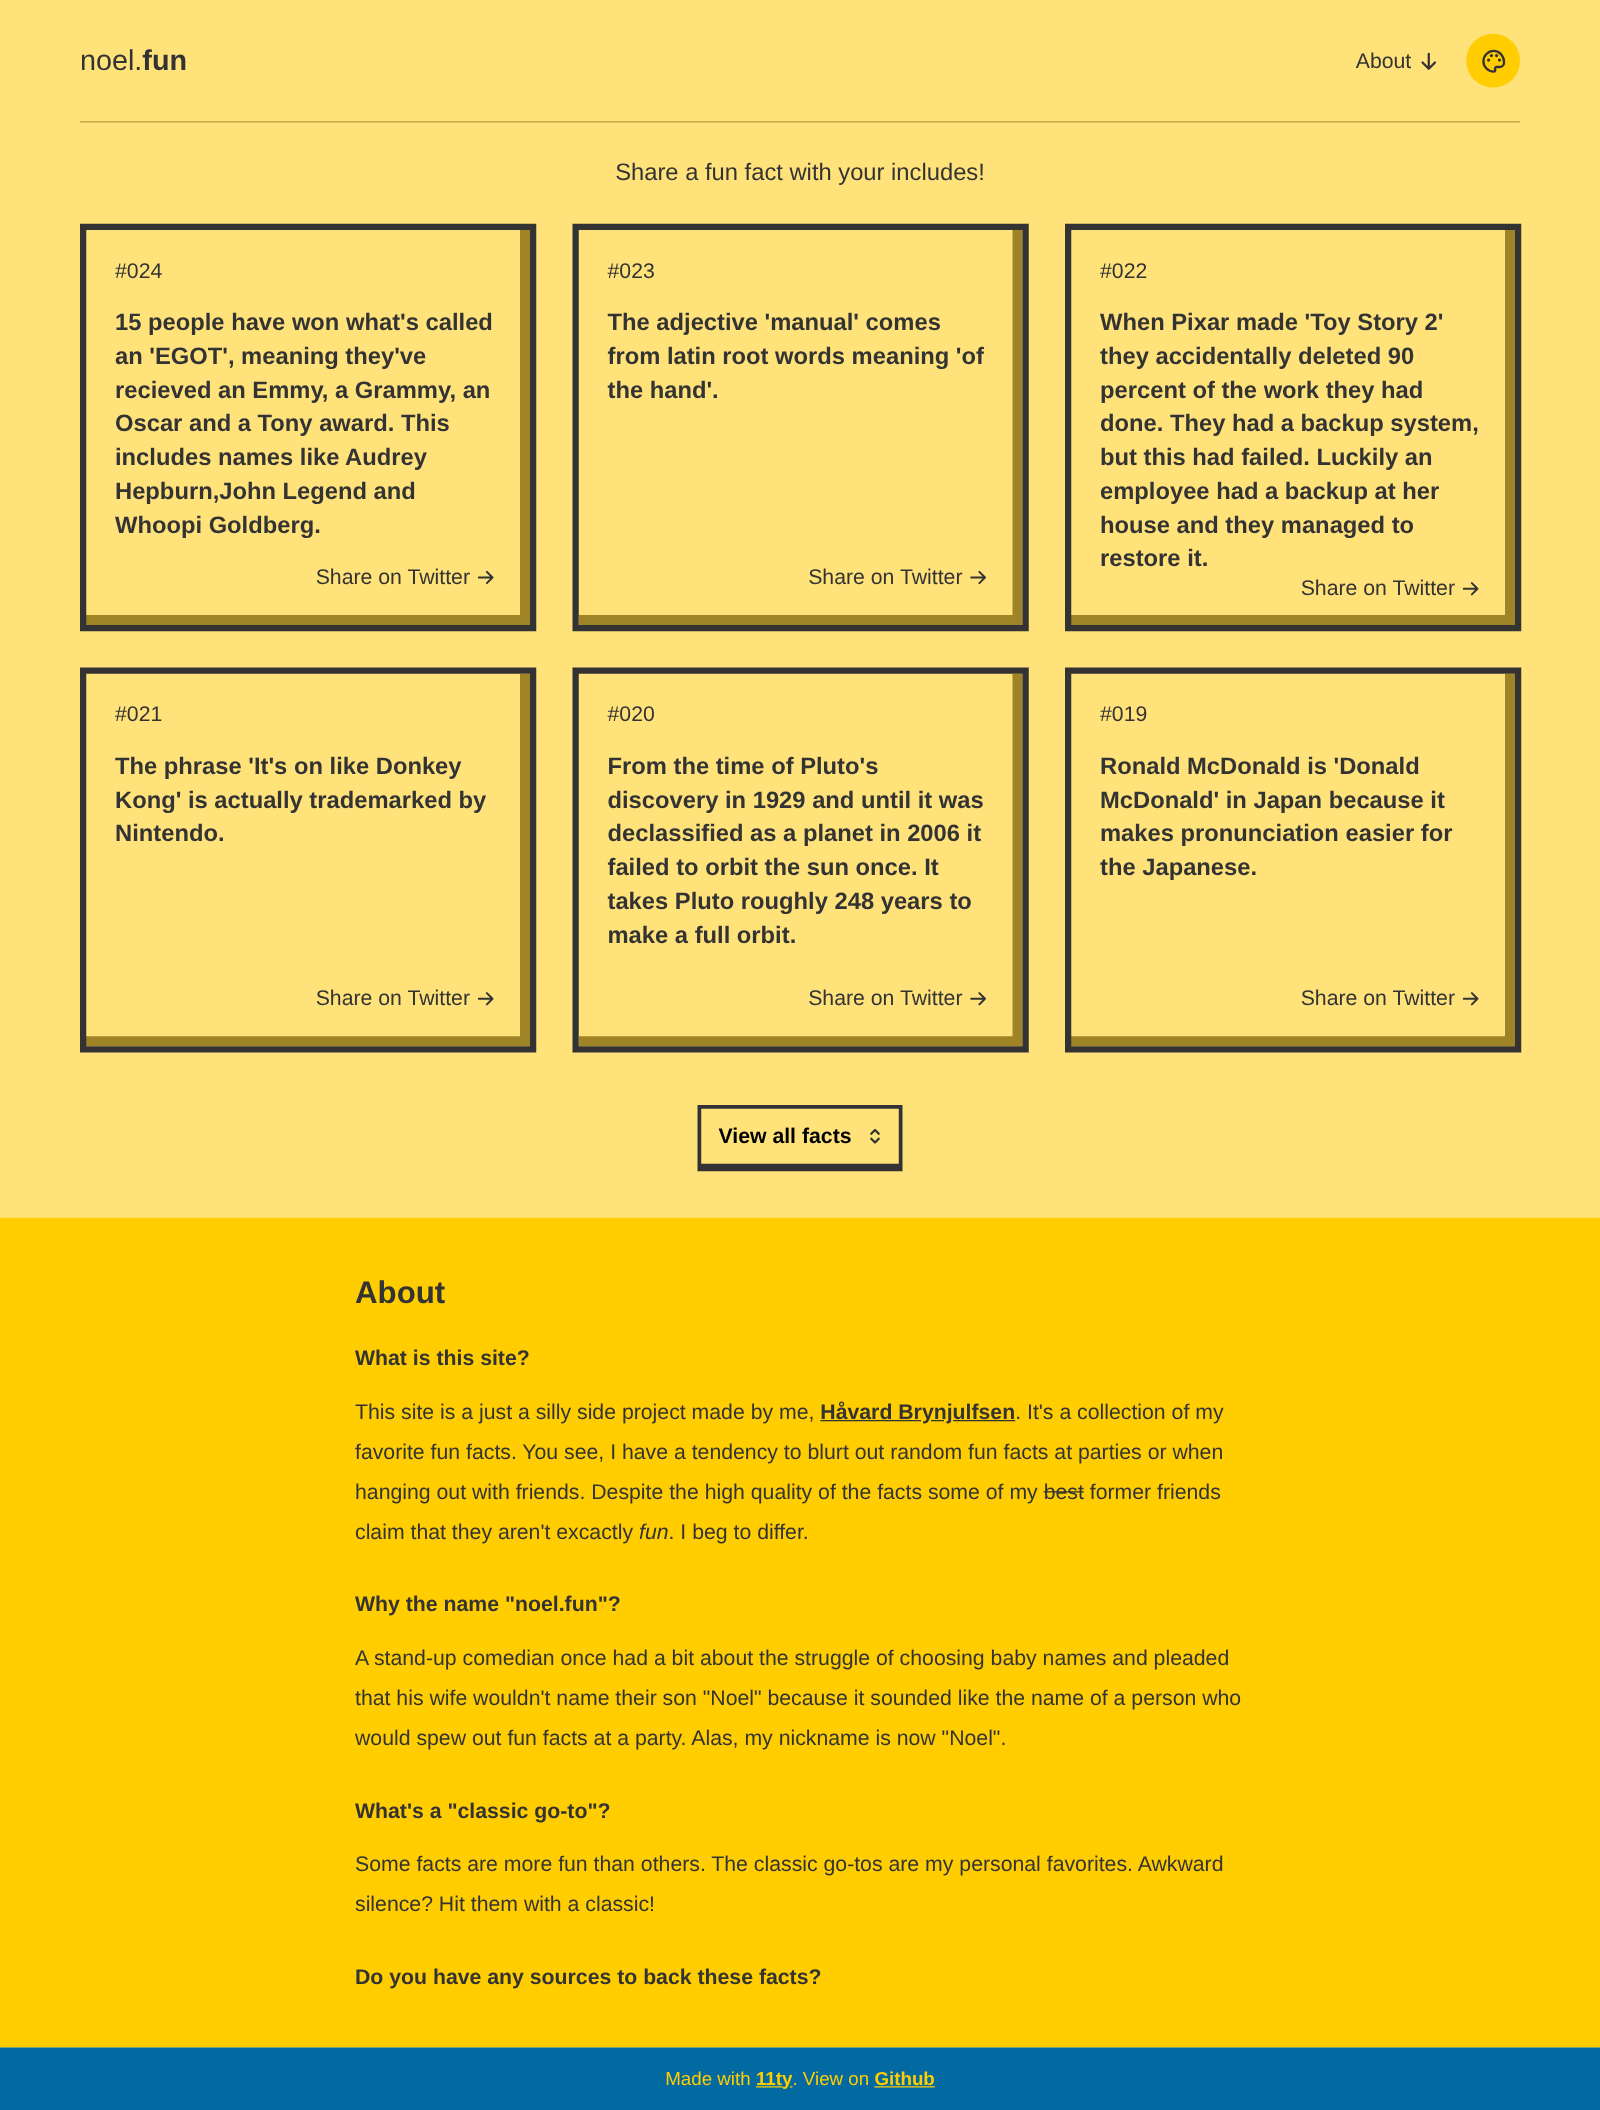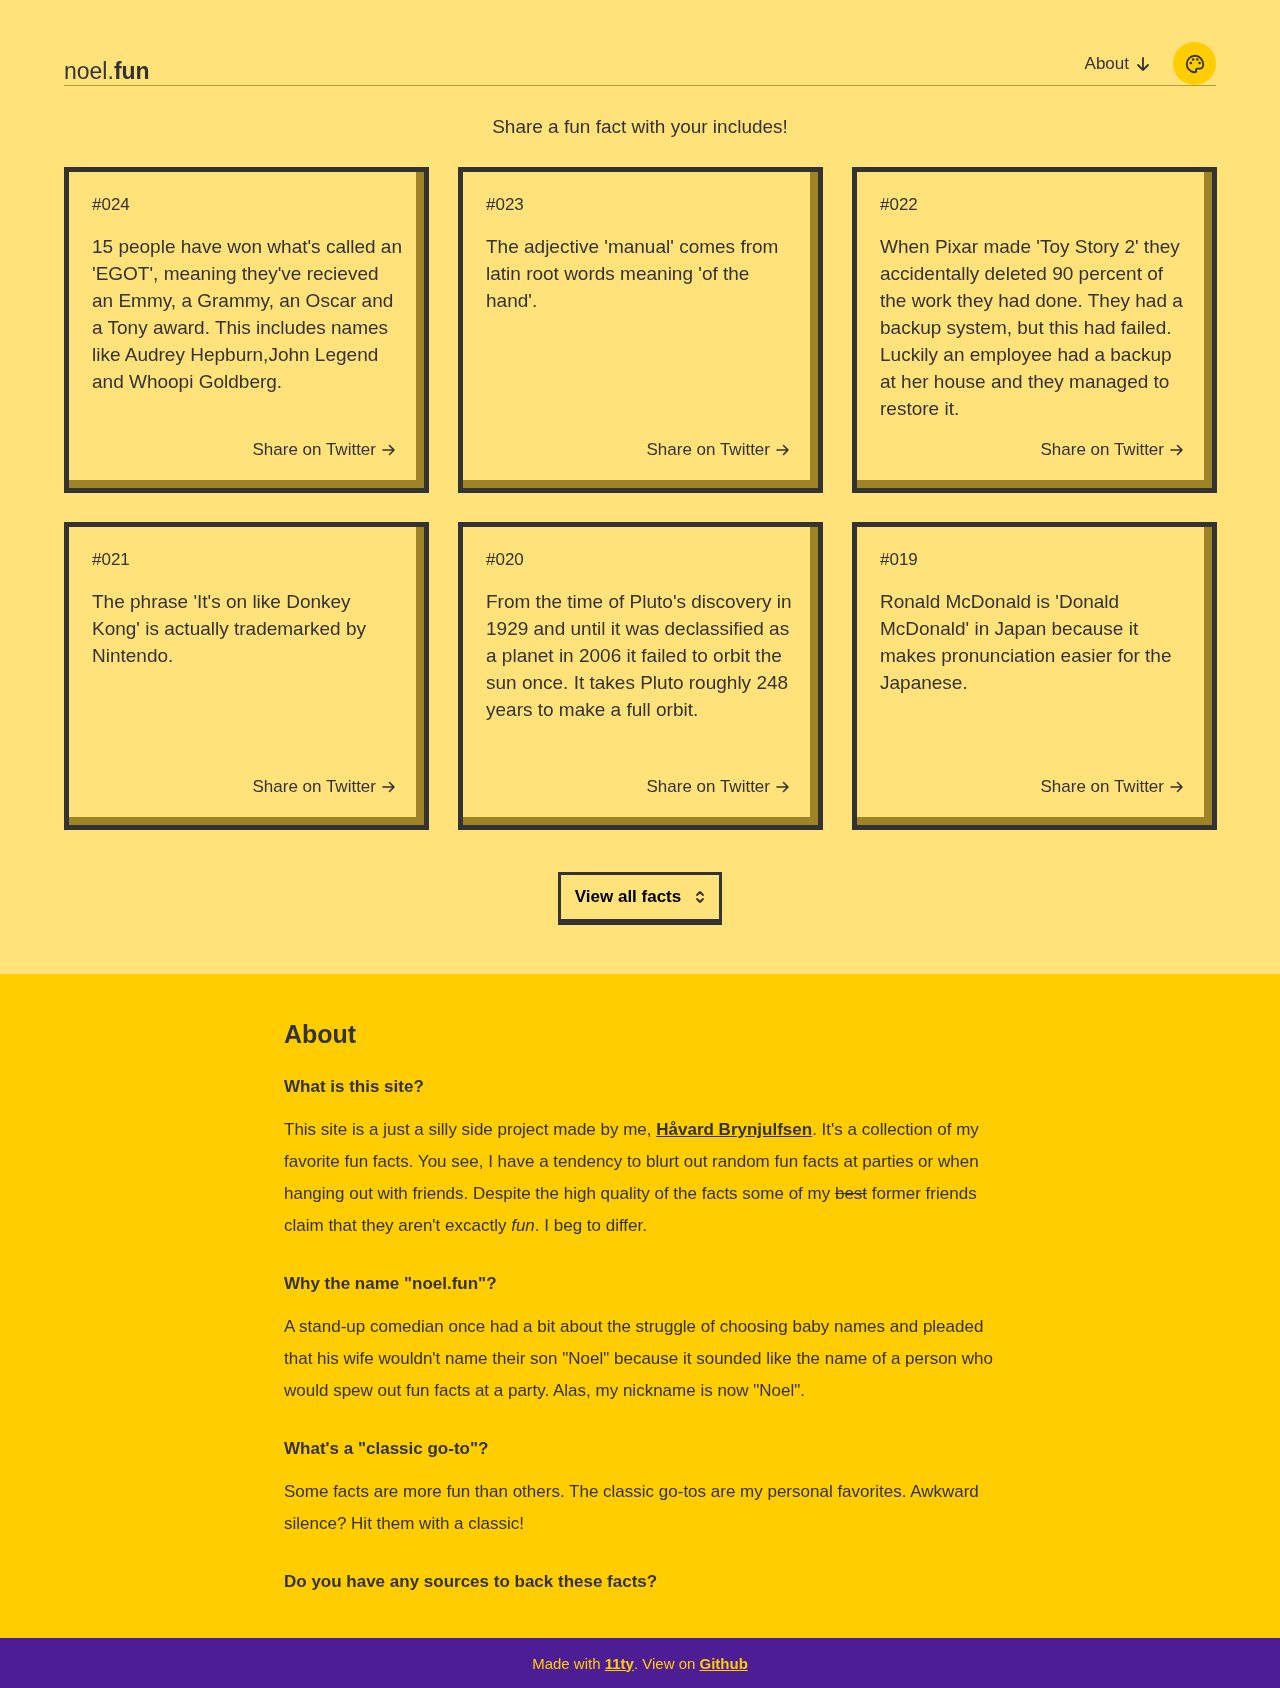--- a/index.html
+++ b/index.html
@@ -1,40 +1,40 @@
 <!DOCTYPE html>
 <html><head>
 <meta charset="utf-8">
 <style>
   * { box-sizing: border-box; margin: 0; padding: 0; }
   html, body { width: 1280px; background: #ffe27a; color: #333333; font-family: "Liberation Sans", "DejaVu Sans", sans-serif; }
   .top { background: #ffe27a; padding: 0 64px; height: 974px; position: relative; }
-  .header { height: 86px; display: flex; align-items: flex-end; justify-content: space-between; border-bottom: 1px solid #b39c3e; }
+  .header { height: 98px; display: flex; align-items: center; justify-content: space-between; border-bottom: 1px solid #b39c3e; }
   .logo { font-size: 23px; color: #333; }
   .logo b { font-weight: 700; }
   .nav { display: flex; align-items: center; gap: 22px; }
   .nav-about { font-size: 17px; color: #333; display: flex; align-items: center; gap: 6px; cursor: pointer; }
   .palette-btn { width: 43px; height: 43px; border-radius: 50%; background: #ffcd00; display: flex; align-items: center; justify-content: center; cursor: pointer; }
   .tagline { text-align: center; font-size: 19px; margin-top: 30px; height: 24px; }
   .grid { display: grid; grid-template-columns: 365px 365px 365px; column-gap: 29px; row-gap: 29px; margin-top: 27px; }
   .card { border: 5px solid #333333; background: #ffe27a; position: relative; padding: 20px 22px 20px 23px; display: flex; flex-direction: column; box-shadow: inset -8px -8px 0 #9e8327; }
   .card.r1 { height: 326px; }
   .card.r2 { height: 308px; }
   .card-num { font-size: 17px; margin-top: 3px; }
-  .card-text { font-size: 19px; font-weight: 400; line-height: 27px; margin-top: 18px; flex: 1; }
+  .card-text { font-size: 19px; font-weight: 700; line-height: 27px; margin-top: 18px; flex: 1; }
   .card-share { align-self: flex-end; font-size: 17px; margin-right: 6px; margin-bottom: 8px; display: flex; align-items: center; gap: 6px; cursor: pointer; }
   .viewall-wrap { display: flex; justify-content: center; margin-top: 42px; }
   .viewall { border: 3px solid #333; border-bottom-width: 6px; background: #ffe27a; padding: 12px 14px; font-size: 17px; font-weight: 700; display: flex; align-items: center; gap: 14px; cursor: pointer; }
   .about { background: #ffcd00; height: 664px; padding: 46px 0 0 284px; }
   .about h2 { font-size: 25px; font-weight: 700; margin-bottom: 28px; }
   .about h3 { font-size: 17px; font-weight: 700; margin-bottom: 17px; }
   .about p { font-size: 17px; line-height: 32px; width: 720px; margin-bottom: 32px; }
   .about a { color: #333; font-weight: 700; text-decoration: underline; }
   .about s { }
-  .footer { background: #4c1d95; height: 50px; display: flex; align-items: center; justify-content: center; font-size: 15px; color: #ffcd00; }
+  .footer { background: #0369a1; height: 50px; display: flex; align-items: center; justify-content: center; font-size: 15px; color: #ffcd00; }
   .footer a { color: #ffcd00; font-weight: 700; text-decoration: underline; }
 </style>
 </head>
 <body>
 
 <div class="top">
   <header class="header">
     <a class="logo"><span>noel.</span><b>fun</b></a>
     <nav class="nav">
       <a class="nav-about">

